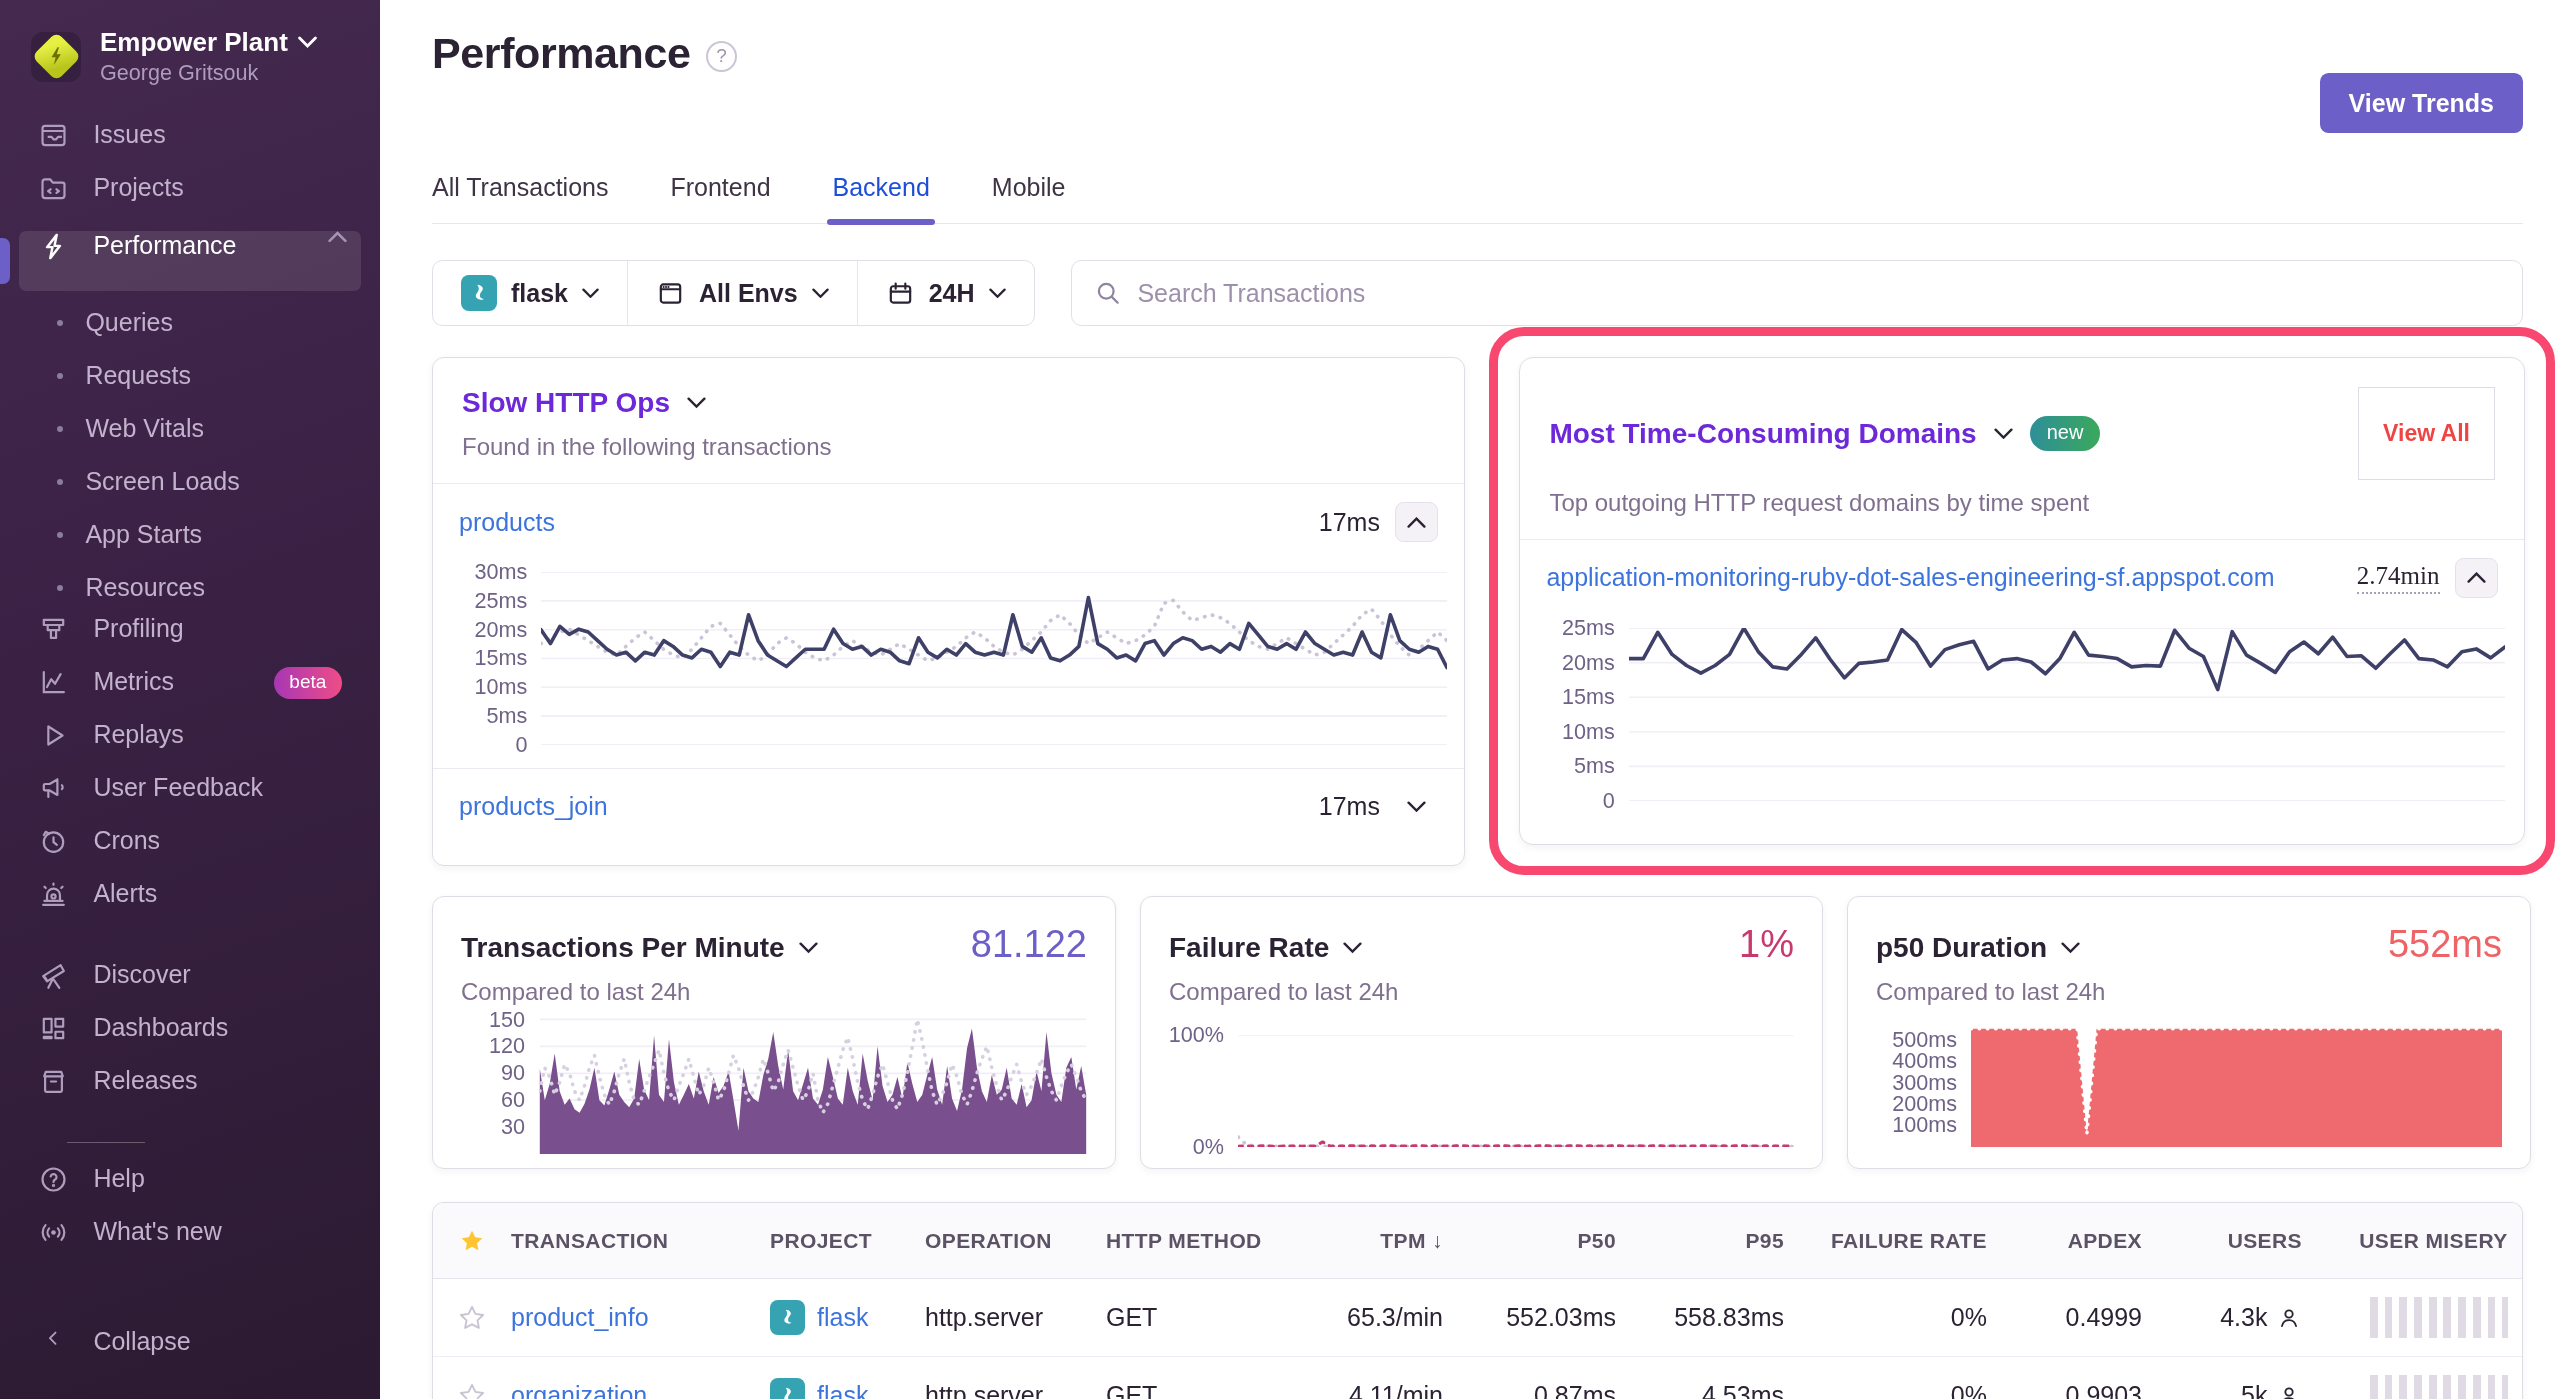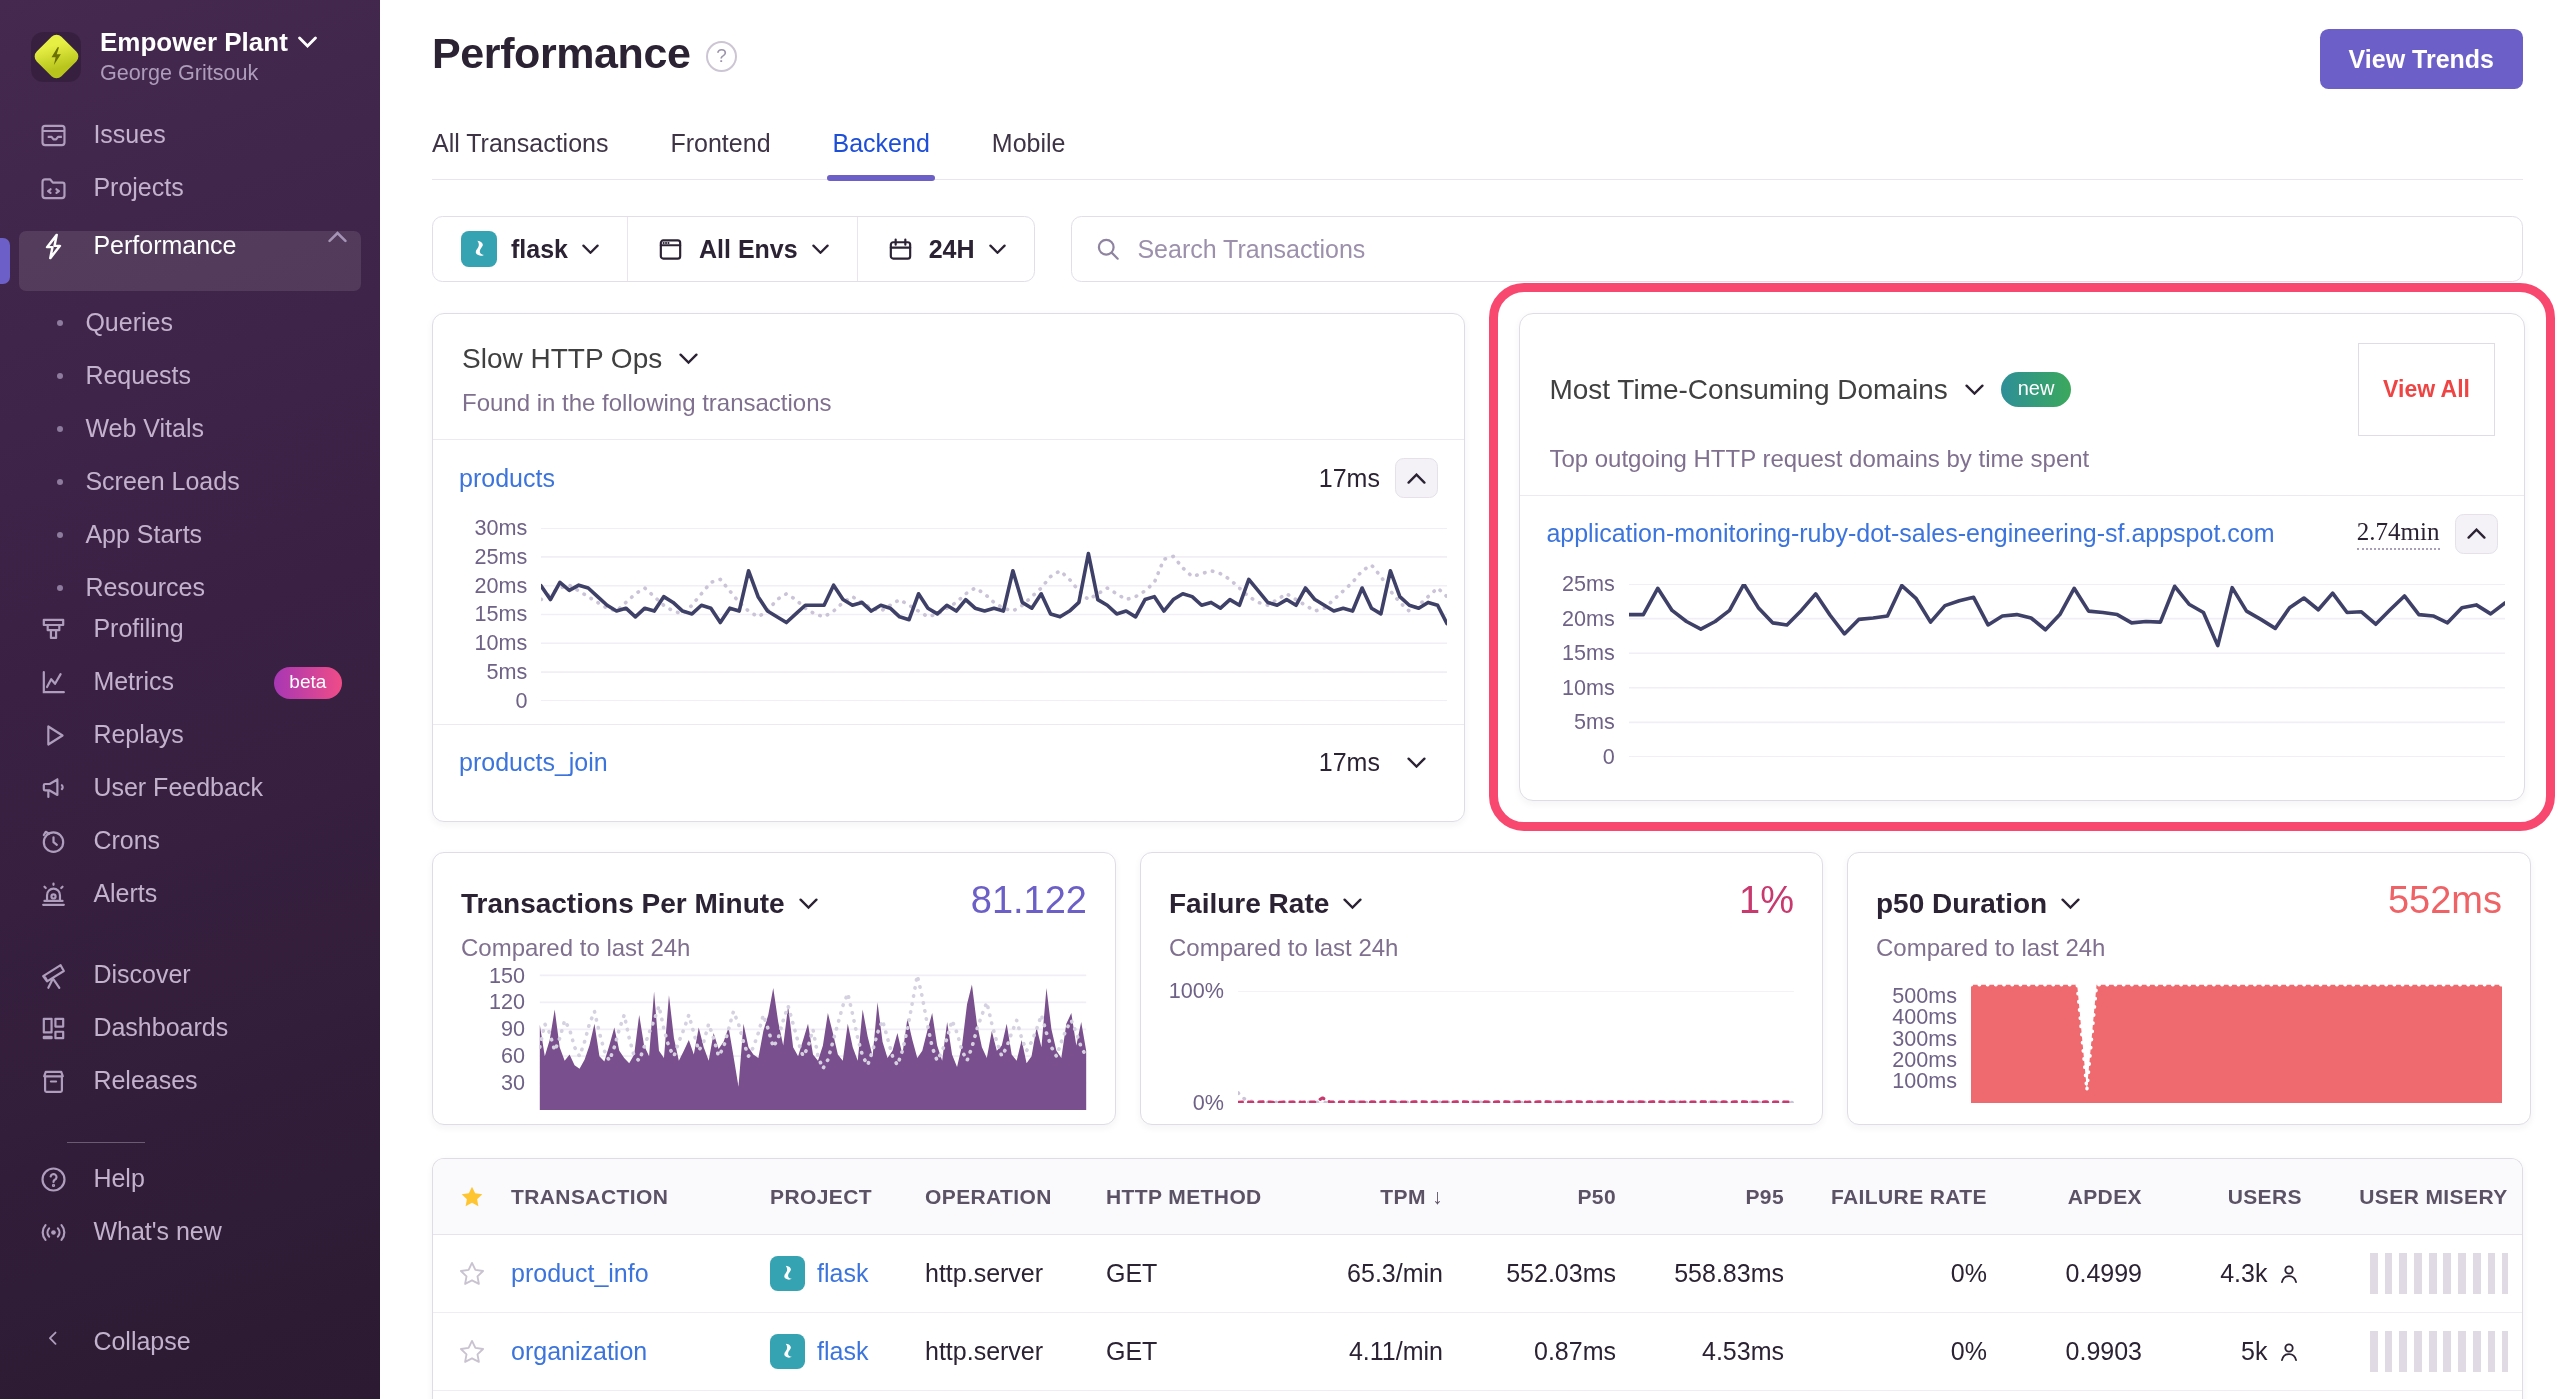--- a/index.html
+++ b/index.html
@@ -40,21 +40,21 @@
   
   .main { flex:1; height:100%; overflow:hidden; background:#fff; }
   .content { padding:0 53px 0 52px; }
 
   .page-head { display:flex; align-items:flex-start; justify-content:space-between; margin-top:29px; }
   .title-wrap { display:flex; align-items:center; gap:15.5px; }
   h1.page-title { font-size:43px; font-weight:bold; color:#2B2233; letter-spacing:-0.4px; }
   .help-bubble { width:31px; height:31px; border-radius:50%; border:2.2px solid #CCC5D4;
     color:#9C93AB; font-size:19px; display:grid; place-items:center; margin-top:5.2px; }
   .btn-primary { background:#6C5FC7; color:#fff; font-size:25px; font-weight:bold;
-    border:none; border-radius:8.6px; padding:15.5px 29px; cursor:pointer; }
+    border:none; border-radius:8.6px; padding:15.5px 29px; cursor:pointer;margin-top:44px; }
 
   .tabs { display:flex; gap:62px; margin-top:40px; border-bottom:1.7px solid #E9E4EE;
     padding-bottom:0; }
   .tab { font-size:25px; color:#3E3446; padding-bottom:21px; position:relative; cursor:pointer; }
   .tab.active { color:#1d4ed8; }
   .tab.active::after { content:""; position:absolute; left:-5.2px; right:-5.2px; bottom:-1.7px;
     height:6px; border-radius:3.5px; background:#6C5FC7; }
 
   .filter-row { display:flex; gap:36px; margin-top:36px; }
   .segmented { display:flex; align-items:stretch; background:#fff; border:1.7px solid #E2DDE8;
@@ -72,21 +72,21 @@
   
   .top-row { display:flex; gap:24px; margin-top:31px; align-items:flex-start; }
   .card { background:#fff; border:1.7px solid #E0DCE5; border-radius:12px;
     box-shadow:0 2.6px 7px rgba(43,34,51,.05); }
   .card-slow { flex:0 0 1033px; height:509px; }
   .hl-wrap { flex:1; margin:-30px -32px 0 0; border:9.5px solid #F9486F; border-radius:35px;
     padding:21px; background:#fff; }
   .card-domains { height:488px; }
   .card-head { padding:29px 29px 22.4px; }
   .card-head-line { display:flex; align-items:center; gap:17px; }
-  .card-title { font-size:28px; font-weight:normal; color:#404040; }
+  .card-title { font-size:28px; font-weight:bold; color:#6d28d9; }
   .chev-dark { color:#2B2233; }
   .badge-new { font-size:20px; color:#fff; padding:5.2px 17px 7px; border-radius:862px;
     background:linear-gradient(90deg,#2E8F98,#3BA85C); }
   .card-sub { font-size:24px; color:#80708F; margin-top:14px; }
   .btn-outline { margin-left:auto; background:#fff; border:1.7px solid #E0DCE5; border-radius:0;
     font-size:23px; font-weight:bold; color:#ef4444; padding:32px 24px; cursor:pointer; }
   .card-div { border-top:1.7px solid #EDE9F0; }
   .tx-row { display:flex; align-items:center; gap:15.5px; padding:0 26px; height:76px; }
   .tx-link { font-size:25px; color:#3C74DD; cursor:pointer; }
   .tx-val { margin-left:auto; font-size:25px; color:#2B2233; }

